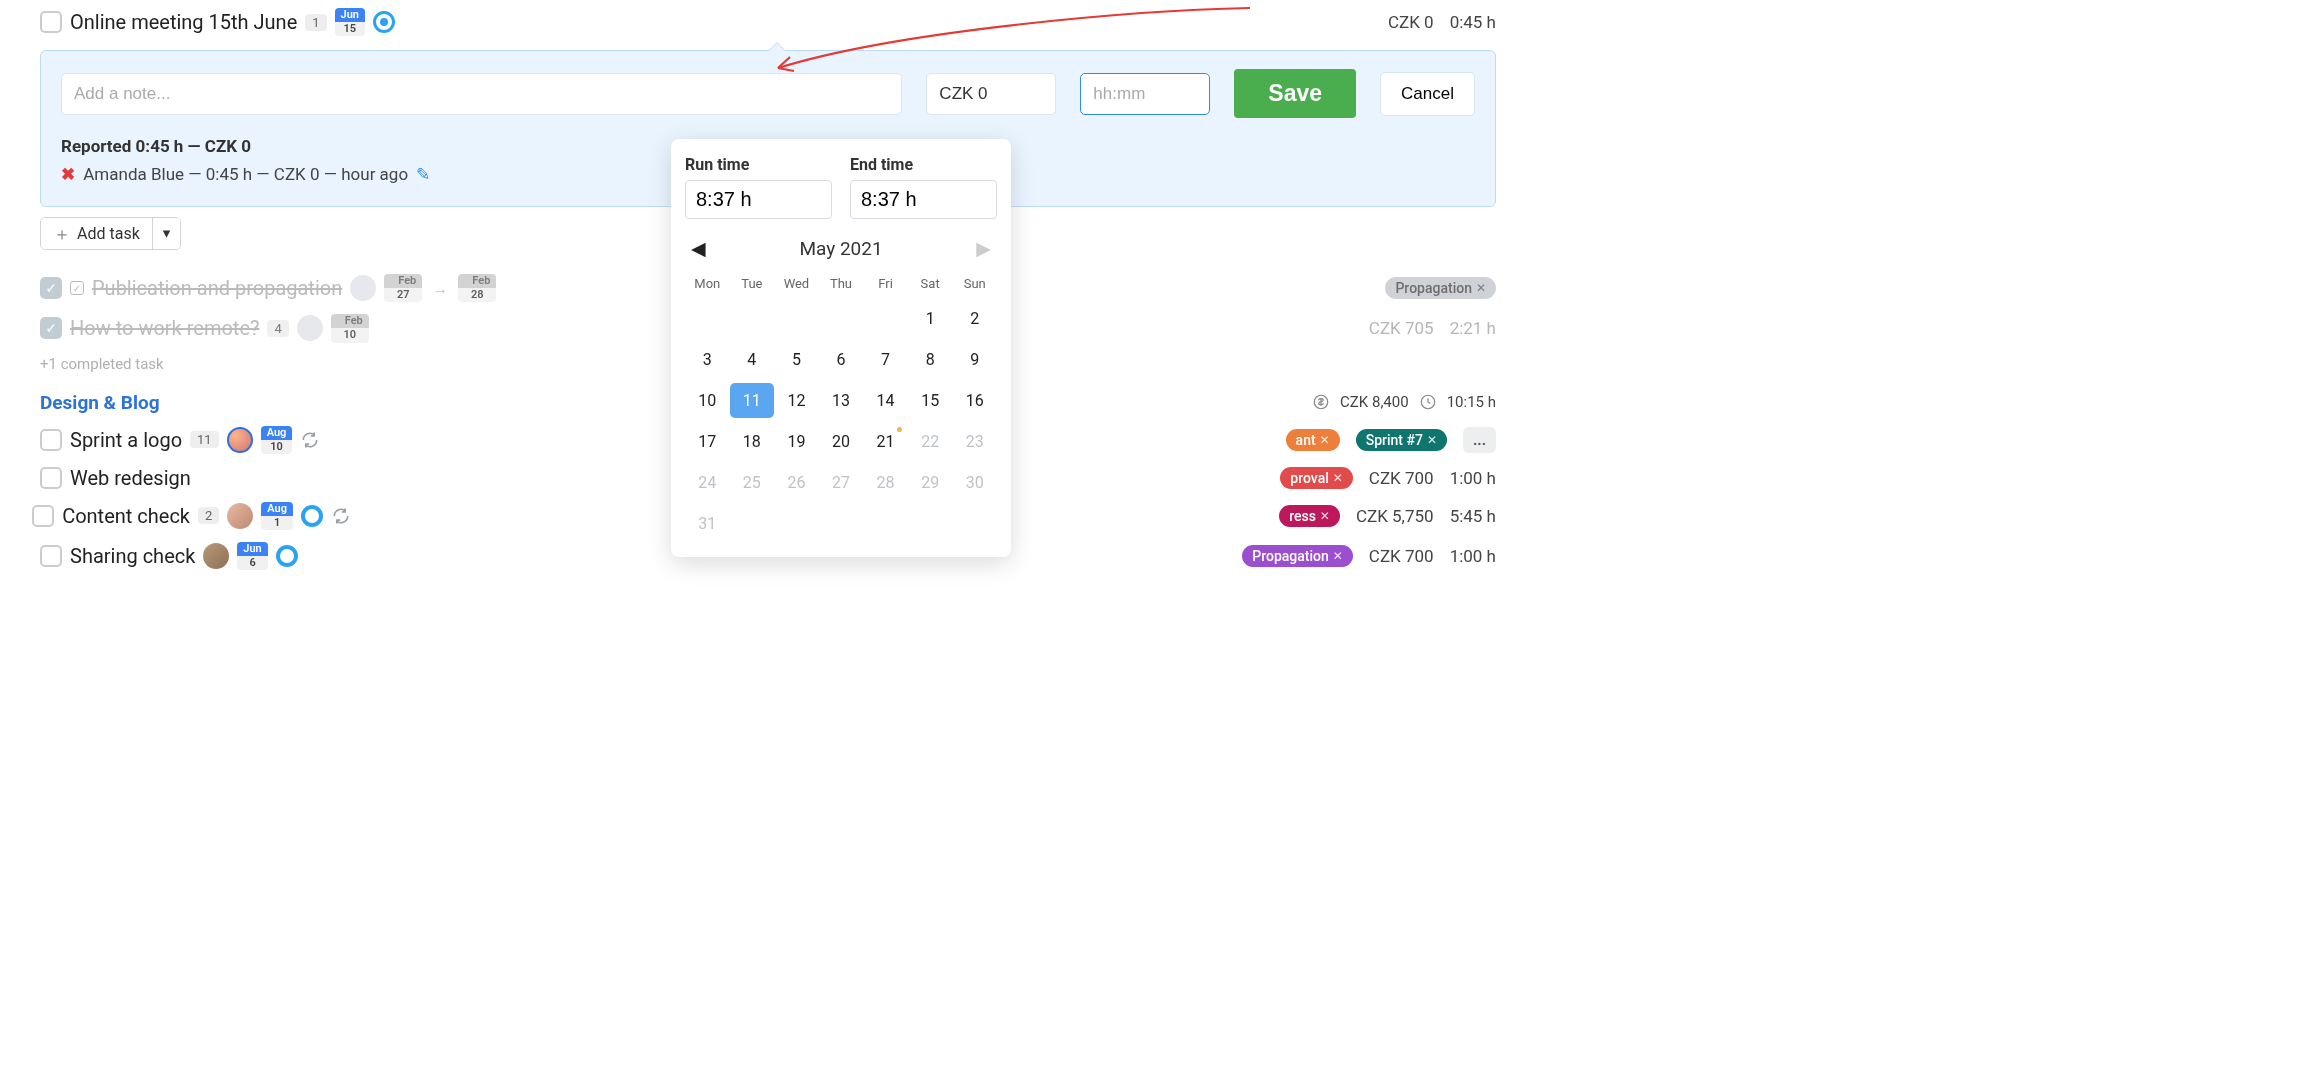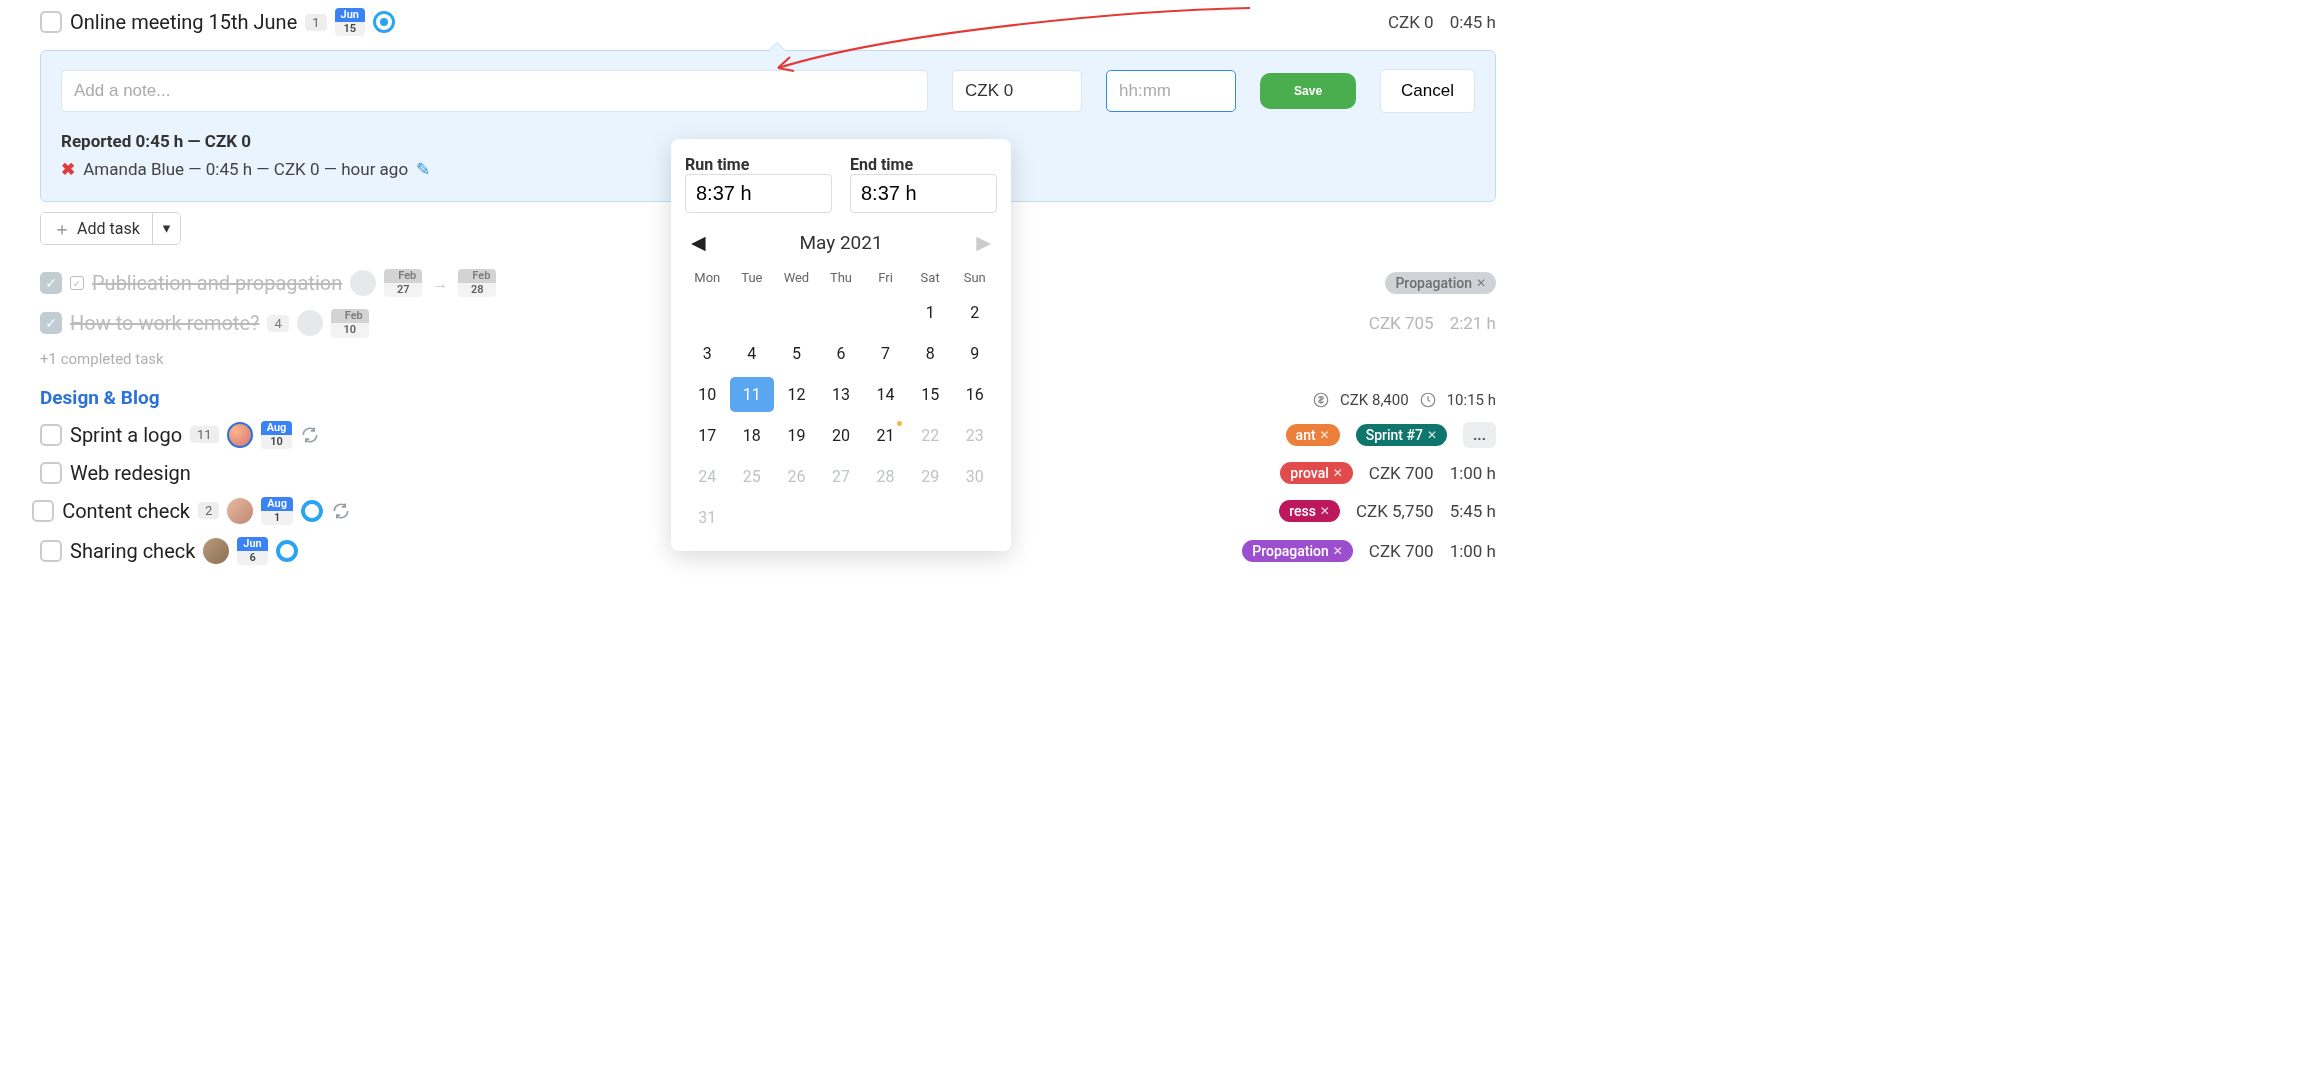--- a/index.html
+++ b/index.html
@@ -41,46 +41,46 @@
   
   .note-panel { margin: 8px 40px 10px 40px; background:#e9f4fe; border:1px solid #bcdcf5; border-radius:6px; padding:18px 20px 22px; position:relative; }
   .note-panel .caret { position:absolute; top:-8px; left:50%; width:0;height:0; border-left:9px solid transparent; border-right:9px solid transparent; border-bottom:9px solid #e9f4fe; }
   .note-panel .caret::before { content:""; position:absolute; top:-1px; left:-10px; width:0;height:0; border-left:10px solid transparent; border-right:10px solid transparent; border-bottom:10px solid #bcdcf5; z-index:-1;}
   .note-inputs { display:flex; gap:24px; align-items:center; }
   .text-input { background:#fff; border:1px solid #d6e6f3; border-radius:5px; padding:10px 12px; font-size:17px; color:#333; }
   .text-input::placeholder{color:#aaa;}
   .note-field { flex:1; }
   .czk-field { width:130px; }
   .hhmm-field { width:130px; border:1.5px solid #2d8de6; }
-  .save-btn { background:#4aae4e; color:#fff; font-size:12px; font-weight:600; border:none; border-radius:10px; padding:11px 34px; }
+  .save-btn { background:#4aae4e; color:#fff; font-size:23px; font-weight:600; border:none; border-radius:4px; padding:11px 34px; }
   .cancel-btn { background:#fff; border:1px solid #d6e6f3; border-radius:5px; padding:11px 20px; font-size:17px; }
 
   .reported-block { margin-top:18px; }
   .reported-title { font-weight:700; font-size:17px; margin-bottom:8px; }
   .reported-line { display:flex; align-items:center; gap:8px; color:#444; font-size:17px; }
   .red-x { color:#e23b3b; font-weight:700; }
   .edit-icon { color:#2d8de6; }
 
   
   .addtask-wrap { margin:4px 40px 18px; display:flex; border:1px solid #d0d4d8; border-radius:5px; width:fit-content; overflow:hidden;}
   .addtask-btn { display:flex; align-items:center; gap:6px; padding:6px 12px; font-size:16px; background:#fff;}
   .addtask-split { border-left:1px solid #d0d4d8; padding:6px 10px; background:#fff;}
   .plus { font-size:18px; color:#888; line-height:1;}
 
   
-  .section-header { display:flex; align-items:flex-end; gap:8px; padding: 12px 40px 6px; }
+  .section-header { display:flex; align-items:center; gap:8px; padding: 12px 40px 6px; }
   .section-title { color:#2b72d9; font-weight:700; font-size:19px; }
   .coin-icon, .clock-icon { width:18px; height:18px; fill:none; stroke:#888; stroke-width:1.6;}
   .section-right { margin-left:auto; display:flex; align-items:center; gap:10px; color:#444;}
 
   
   .datepicker { position:absolute; top:88px; left:630px; width:340px; background:#fff; border-radius:8px; box-shadow:0 6px 24px rgba(0,0,0,.15); padding:16px 14px; z-index:50; }
   .dp-headers { display:flex; gap:18px; margin-bottom:8px;}
   .dp-col { flex:1; }
-  .dp-label { font-weight:700; font-size:16px; margin-bottom:0; }
+  .dp-label { font-weight:700; font-size:16px; margin-bottom:6px; }
   .dp-input { width:100%; border:1px solid #d9dde1; border-radius:4px; padding:7px 10px; font-size:20px; }
   .dp-month-row { display:flex; align-items:center; justify-content:space-between; margin:18px 6px 12px; font-size:19px;}
   .dp-nav { color:#222; cursor:pointer; }
   .dp-nav.disabled { color:#ccc; }
   .dp-grid { display:grid; grid-template-columns:repeat(7,1fr); text-align:center; gap:6px 0; font-size:16px;}
   .dp-dow { color:#666; font-size:13px; padding:4px 0; }
   .dp-day { padding:8px 0; color:#222; border-radius:5px; position:relative;}
   .dp-day.muted { color:#bfc3c7; }
   .dp-day.selected { background:#5aa6f0; color:#fff; }
   .dp-dot::after { content:""; position:absolute; top:3px; right:6px; width:5px; height:5px; border-radius:50%; background:#f0b64a; }

